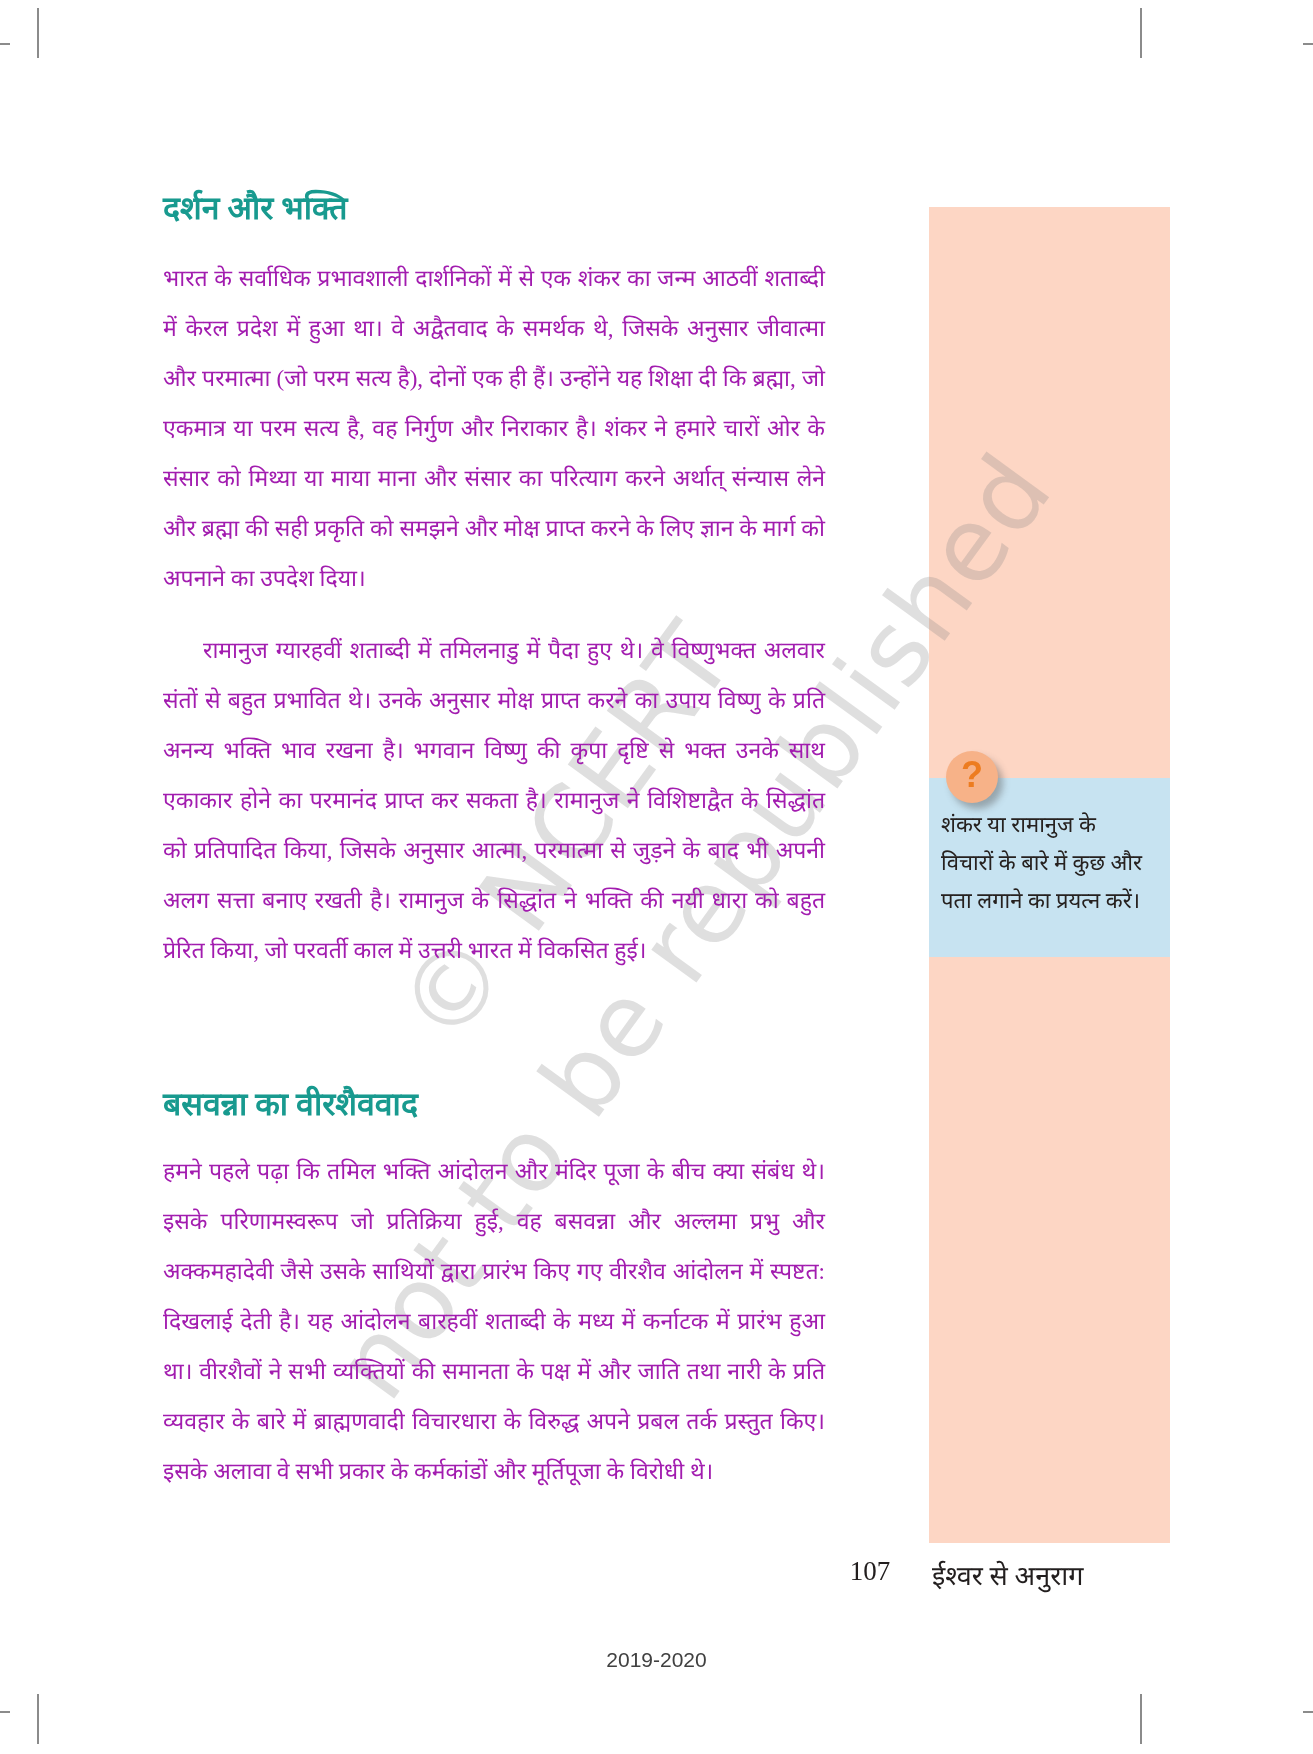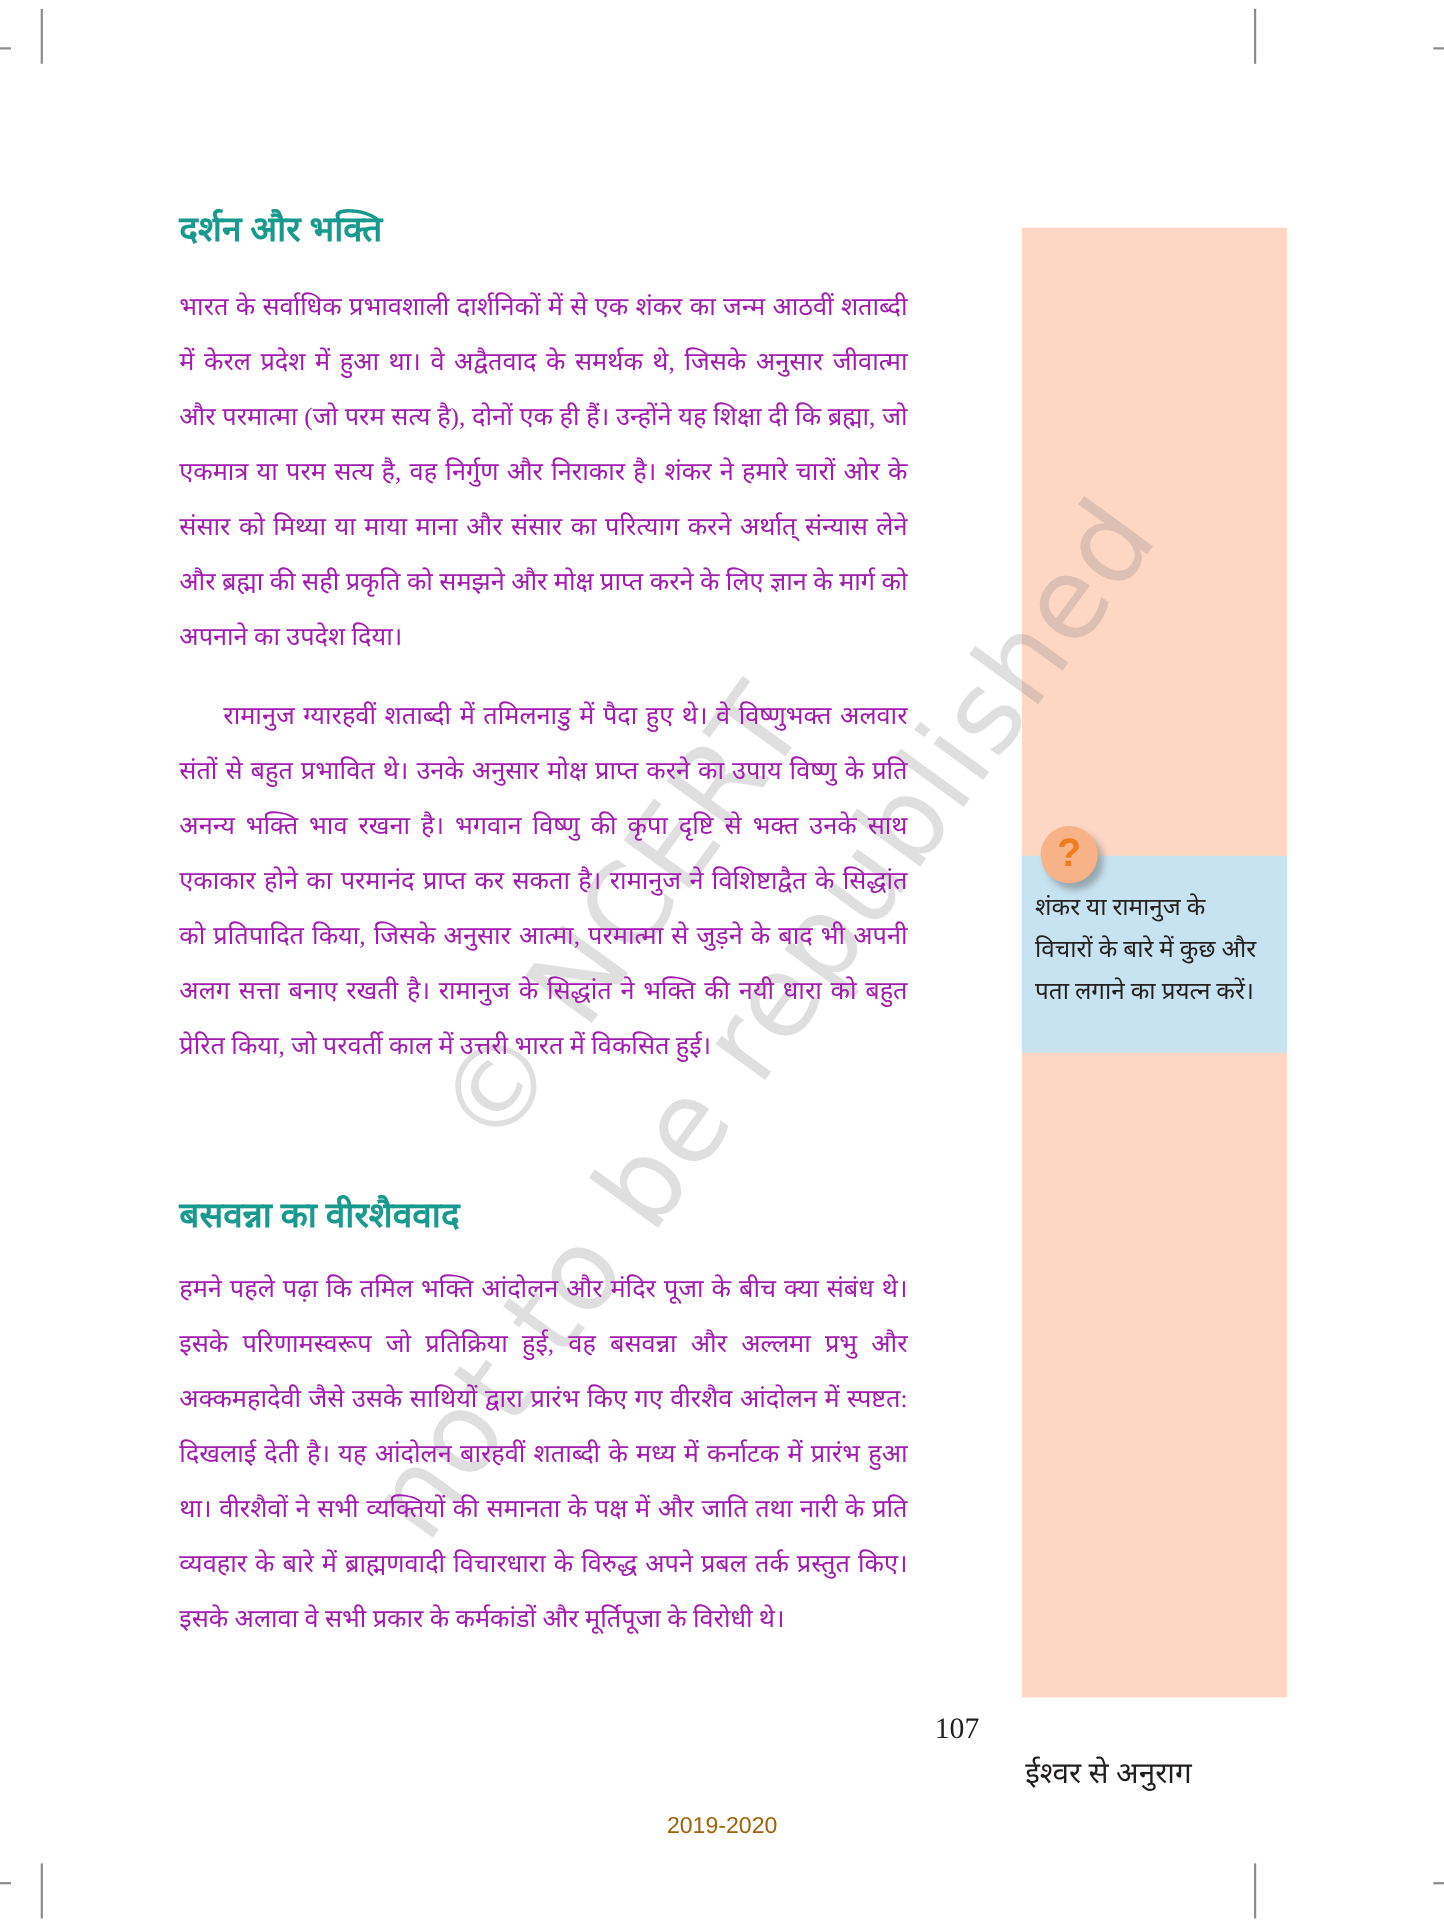--- a/index.html
+++ b/index.html
@@ -60,26 +60,26 @@
     font-size:23px;line-height:50px;color:#a21caf;
     text-align:justify;margin:0 0 22px 0;
   }
   .main p.indent{text-indent:40px;}
   
   .pagenum{
     position:absolute;left:840px;top:1556px;width:60px;text-align:center;
     font-size:27px;color:#221e1e;z-index:2;
   }
   .chapter{
-    position:absolute;left:932px;top:1592px;
+    position:absolute;left:932px;top:1556px;
     font-size:27px;color:#221e1e;z-index:2;white-space:nowrap;
   }
   .year{
     position:absolute;left:0;top:1648px;width:1313px;text-align:center;
-    font-size:21px;color:#a16207;z-index:2;
+    font-size:21px;color:#404040;z-index:2;
     font-family:"Liberation Sans","DejaVu Sans",sans-serif;
   }
 </style>
 </head>
 <body>
 
 <div class="crop v tl-v"></div>
 <div class="crop h tl-h"></div>
 <div class="crop v tr-v"></div>
 <div class="crop h tr-h"></div>

